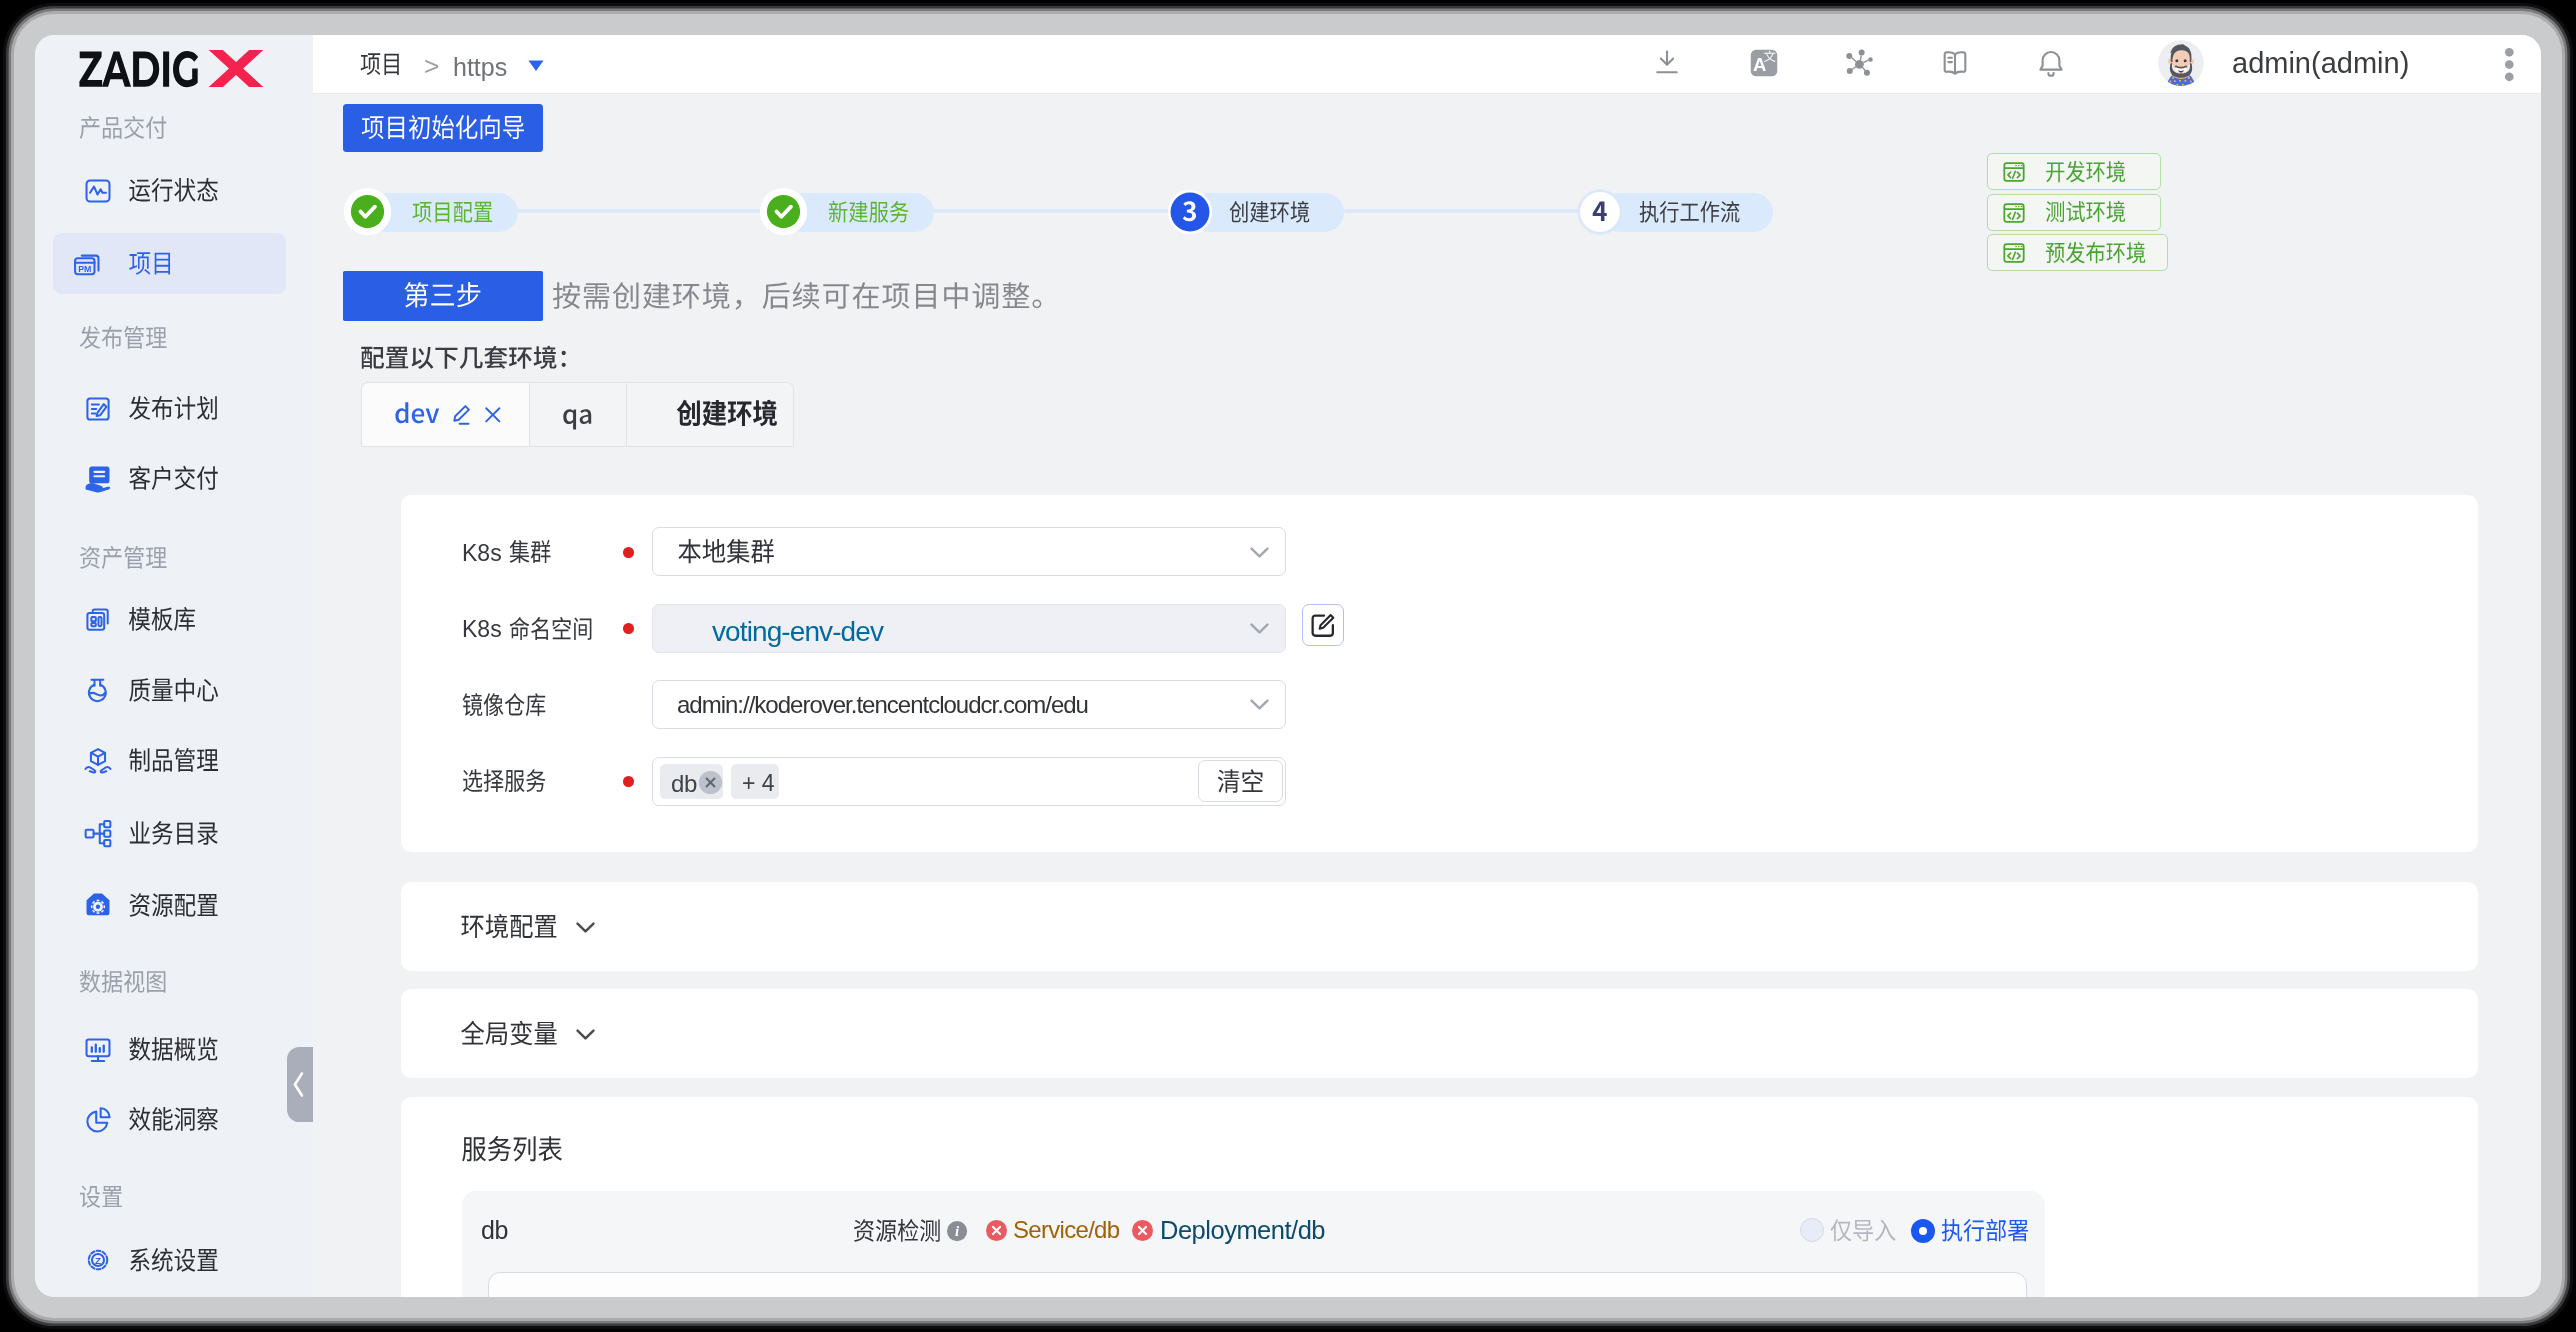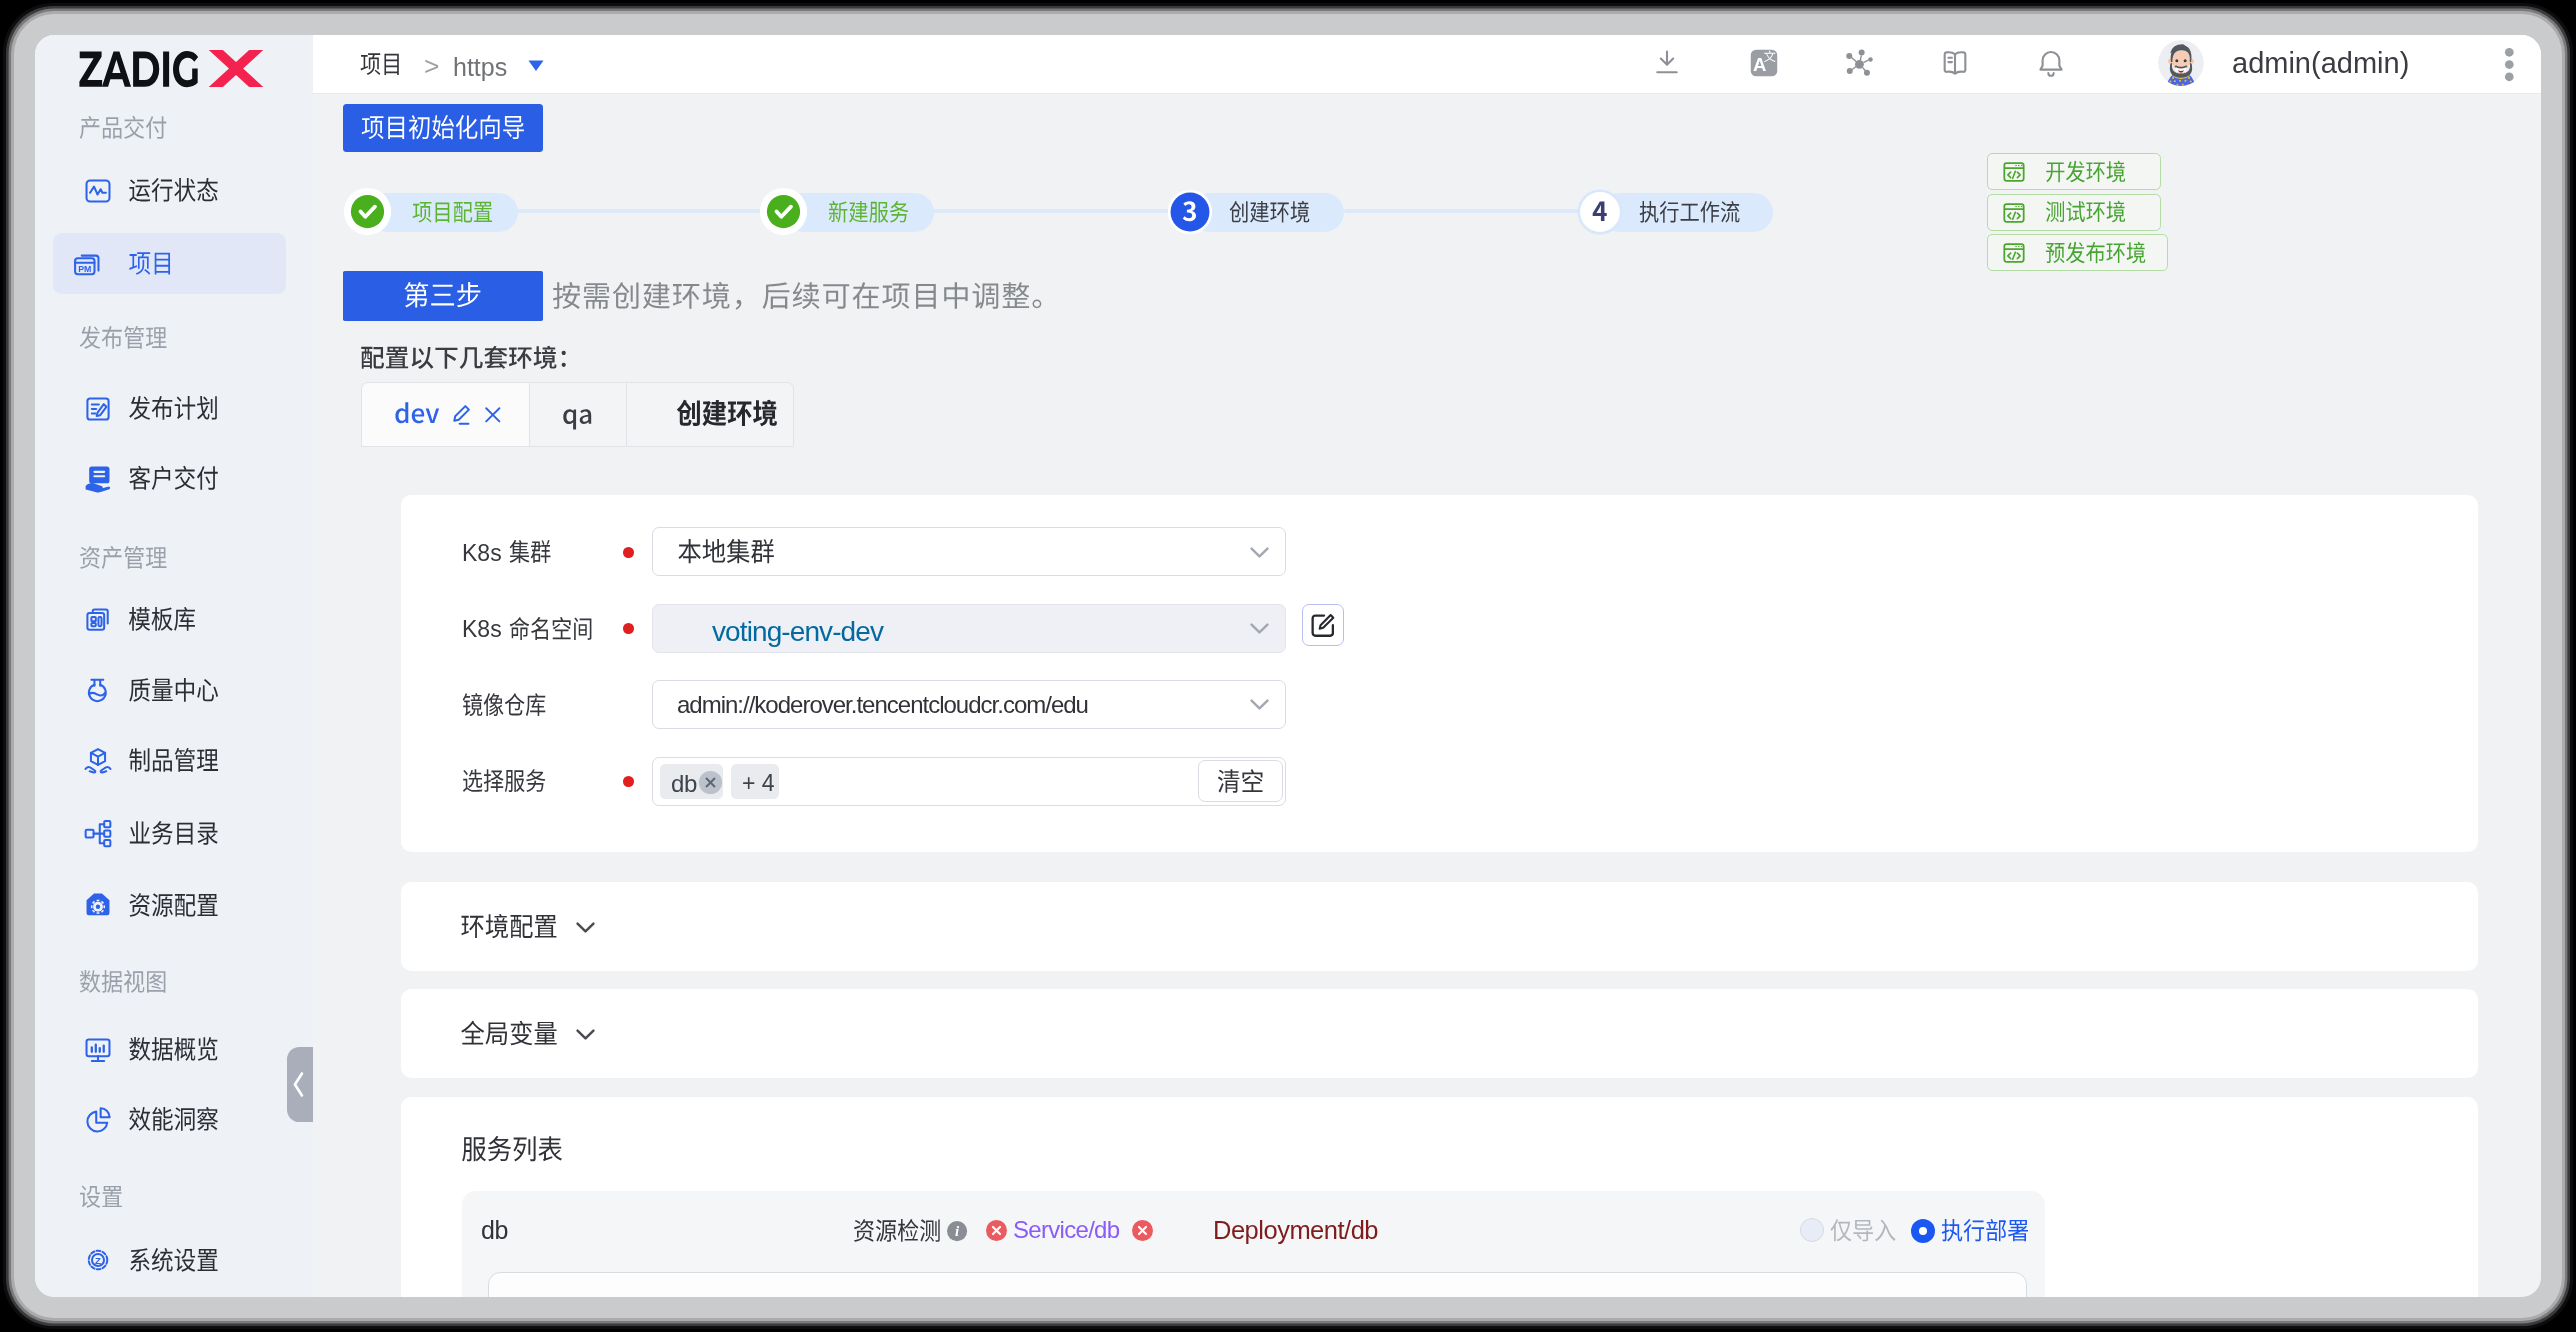--- a/index.html
+++ b/index.html
@@ -836,26 +836,26 @@
       </g>
     </svg>
 <svg class="t" style="left:912px;top:1186px" width="21" height="21" viewBox="0 0 24 24">
       <circle cx="11.5" cy="11.5" r="11.5" fill="#8a8e94"></circle>
       <text x="11.5" y="17.5" text-anchor="middle" font-family="Liberation Serif" font-style="italic" font-weight="bold" font-size="17" fill="#fff">i</text>
     </svg>
 <svg class="t" style="left:951px;top:1185px" width="21" height="21" viewBox="0 0 24 24">
       <circle cx="12" cy="12" r="12" fill="#ea5b60"></circle>
       <path d="M8 8 L16 16 M16 8 L8 16" stroke="#fff" stroke-width="2.5" stroke-linecap="round"></path>
     </svg>
-<div class="lt" style="left:978px;top:1181px;font-size:24px;letter-spacing:-0.7px;color:#8b5cf6">Service/db</div>
+<div class="lt" style="left:978px;top:1181px;font-size:24px;letter-spacing:-0.7px;color:#a16207">Service/db</div>
 <svg class="t" style="left:1097px;top:1185px" width="21" height="21" viewBox="0 0 24 24">
       <circle cx="12" cy="12" r="12" fill="#ea5b60"></circle>
       <path d="M8 8 L16 16 M16 8 L8 16" stroke="#fff" stroke-width="2.5" stroke-linecap="round"></path>
     </svg>
-<div class="lt" style="left:1178px;top:1181px;font-size:25.5px;letter-spacing:-0.5px;color:#7f1d1d">Deployment/db</div>
+<div class="lt" style="left:1125px;top:1181px;font-size:25.5px;letter-spacing:-0.5px;color:#0c4a6e">Deployment/db</div>
 <div class="radio off" style="left:1765px;top:1183px"></div>
 <svg class="t" style="left:1795px;top:1183px" width="68" height="31" viewBox="0 0 77 35">
       <g transform="translate(0,24.2) scale(0.02500,-0.02750)" fill="#b3b6bd">
         <use href="#g123"></use>
         <use href="#g55" x="1000"></use>
         <use href="#g124" x="2000"></use>
       </g>
     </svg>
 <div class="radio on" style="left:1876px;top:1184px"></div>
 <svg class="t" style="left:1906px;top:1183px" width="90" height="31" viewBox="0 0 102 35">

